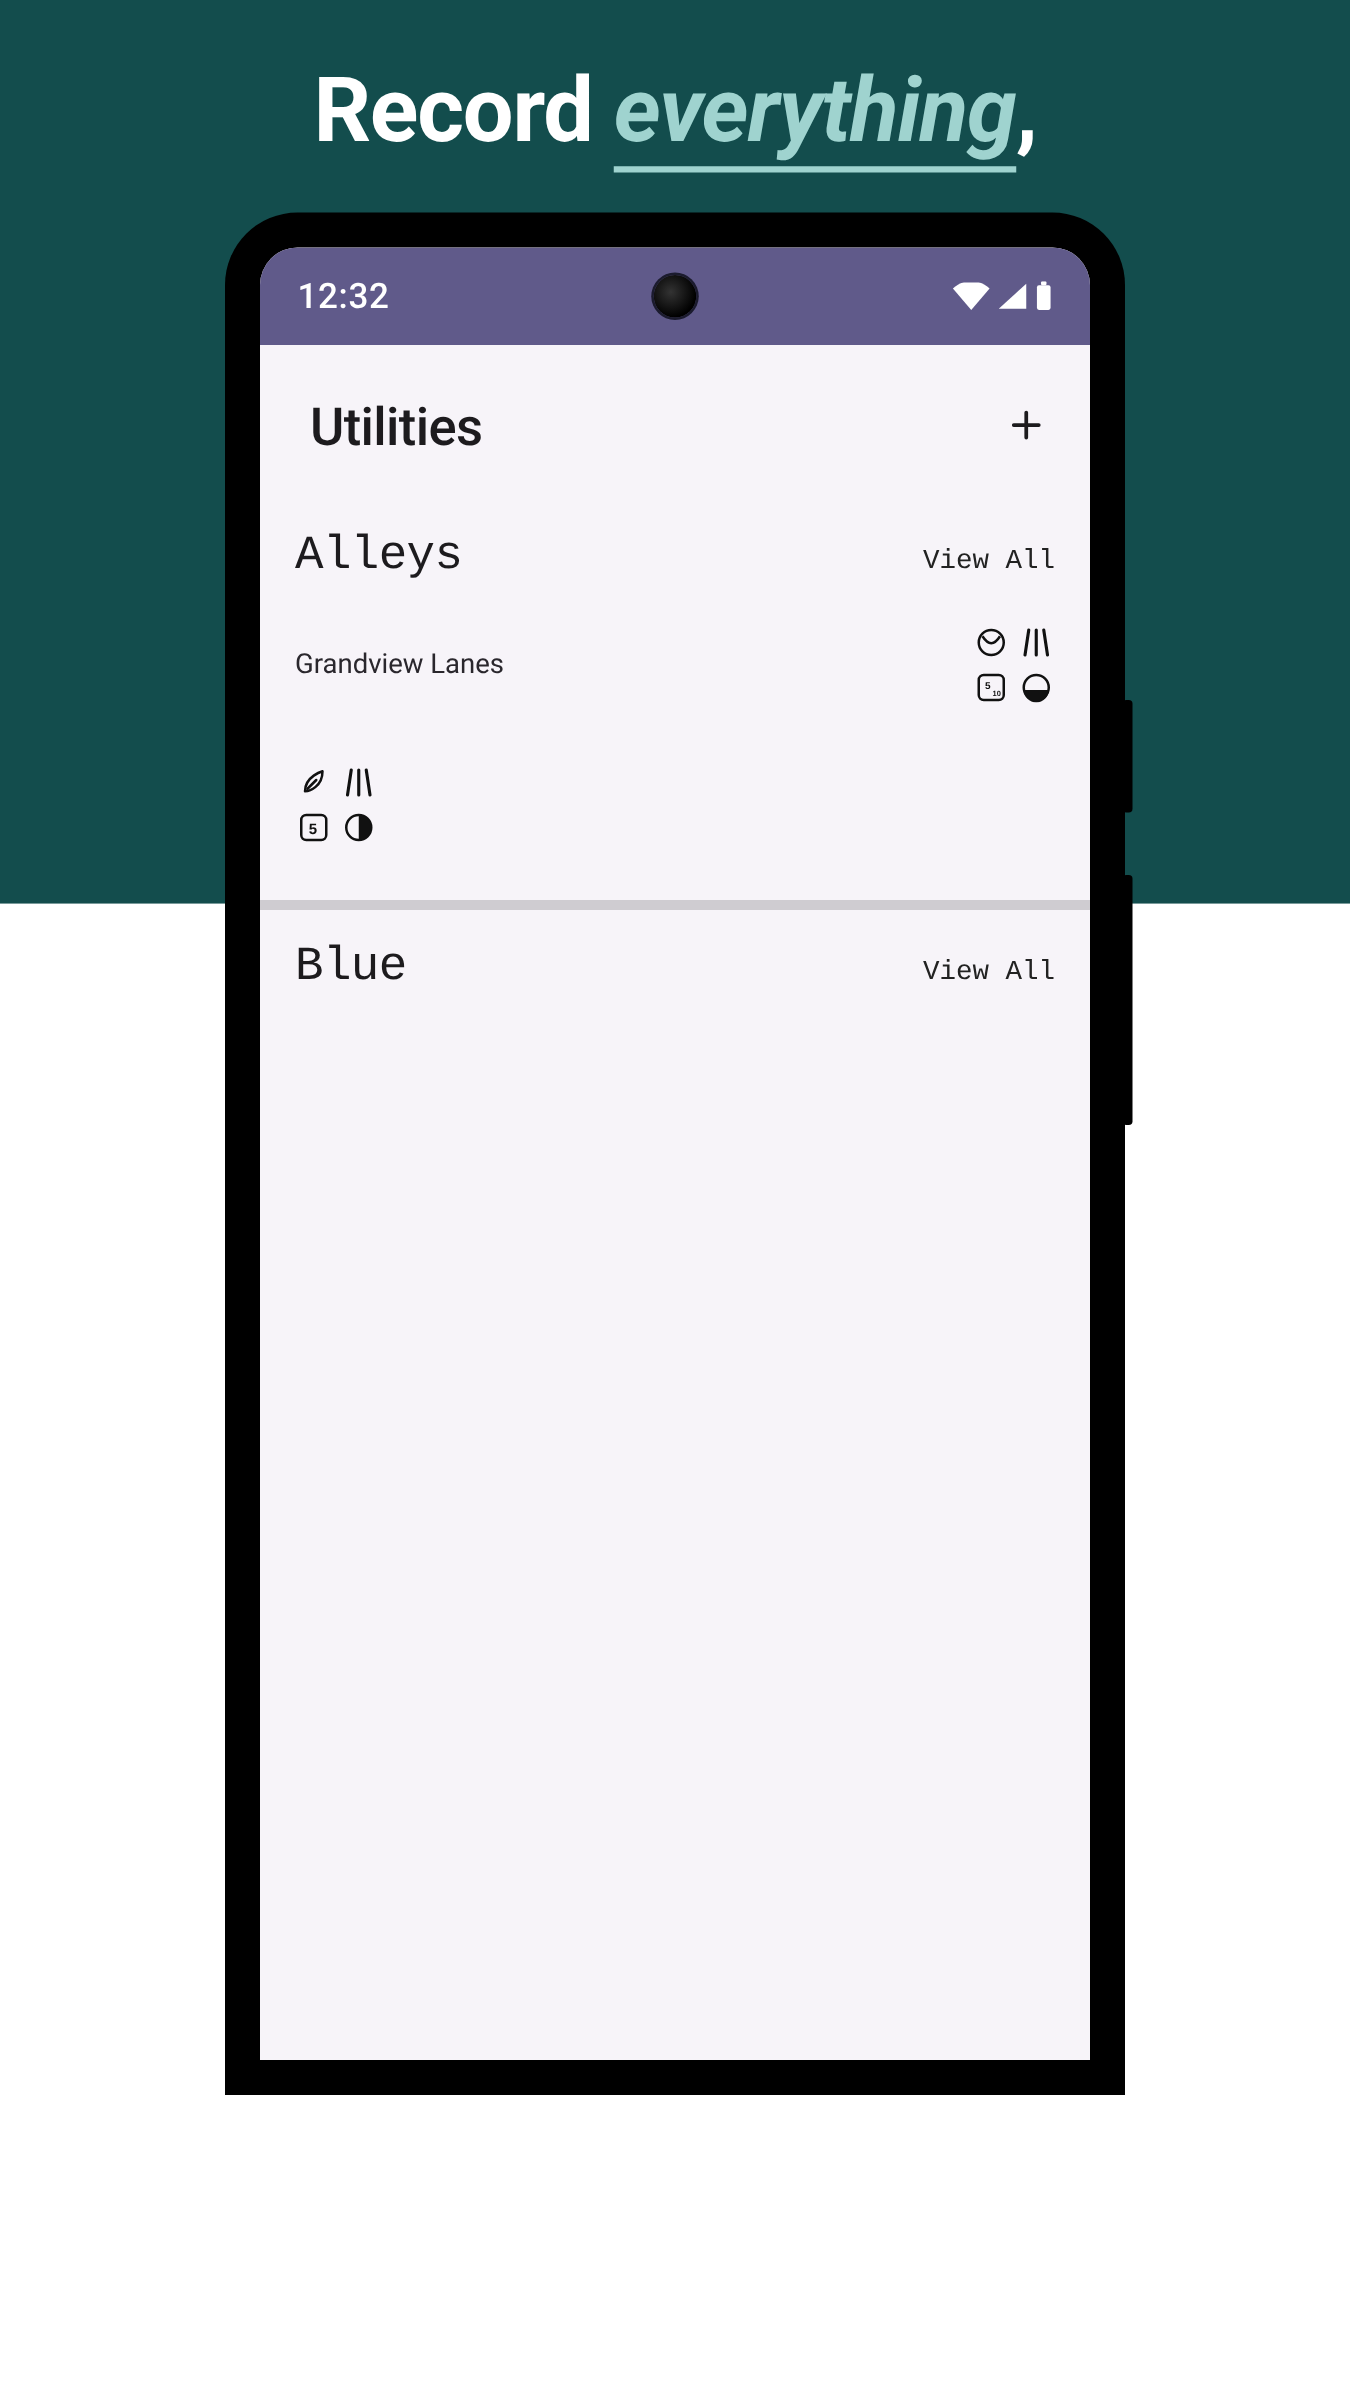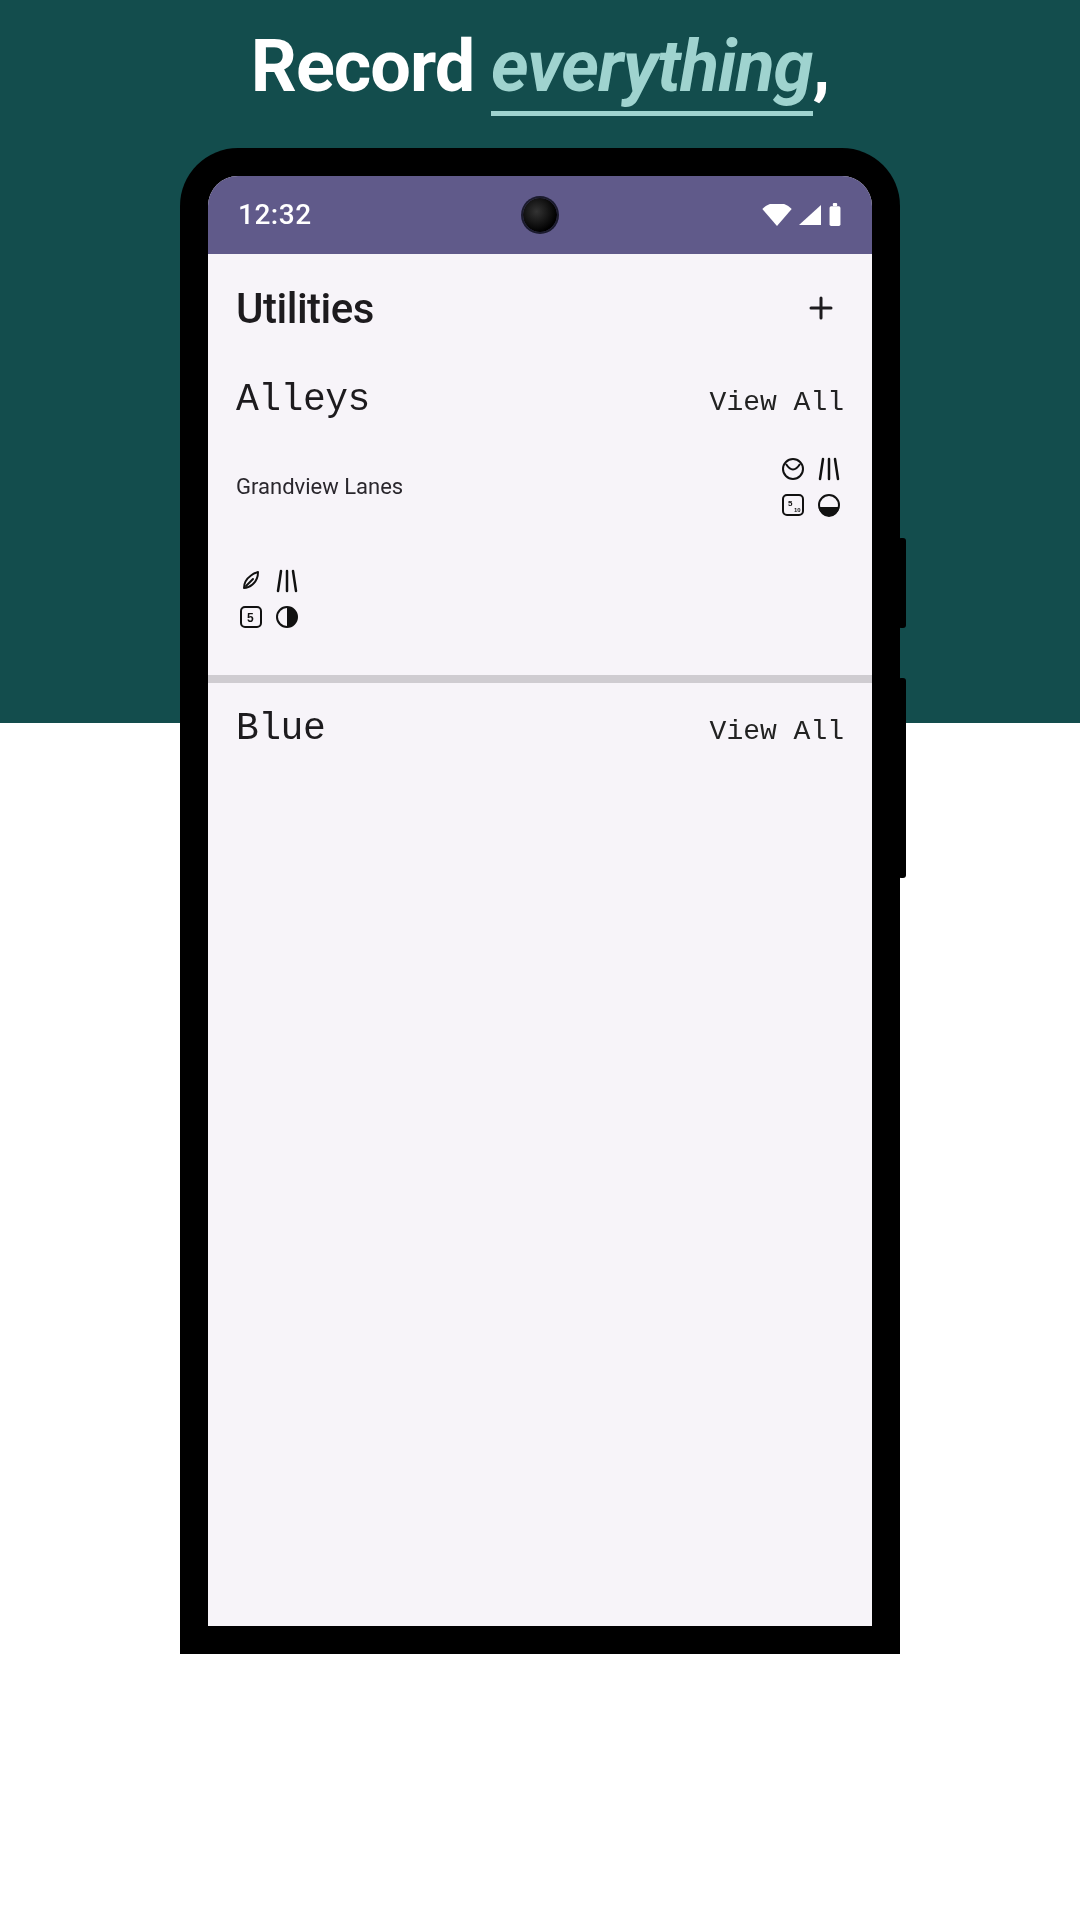--- a/index.html
+++ b/index.html
@@ -33,20 +33,21 @@
     z-index: 0;
   }
 
   .promo {
     position: relative;
     z-index: 1;
     text-align: center;
     padding-top: 28px;
     color: #ffffff;
     line-height: 1.08;
+    margin-top: 22px;
   }
   .promo .line {
     font-size: 72px;
     font-weight: 700;
     letter-spacing: -1px;
   }
   .promo .emph {
     font-style: italic;
     color: #9fd3cf;
     border-bottom: 5px solid #9fd3cf;
@@ -136,21 +137,21 @@
   .page-header {
     display: flex;
     justify-content: space-between;
     align-items: center;
     padding: 30px 28px 20px 28px;
   }
   .page-header h1 {
     font-size: 42px;
     font-weight: 500;
     color: #1d1b1e;
-    margin: 0;
+    margin: 12px;
     letter-spacing: -0.5px;
   }
   .plus-btn {
     font-size: 42px;
     color: #1d1b1e;
     font-weight: 400;
     line-height: 1;
     cursor: pointer;
     padding: 4px 8px;
   }
@@ -167,21 +168,21 @@
     font-family: Liberation Mono, monospace;
   }
   .section-header h2 {
     font-size: 38px;
     font-weight: 500;
     color: #1d1b1e;
     margin: 0;
     letter-spacing: -0.5px;
   }
   .view-all {
-    font-size: 28px;
+    font-size: 22px;
     color: #222;
     cursor: pointer;
     font-weight: 400;
   }
 
   .alley-row {
     display: flex;
     justify-content: space-between;
     align-items: center;
     height: 112px;

